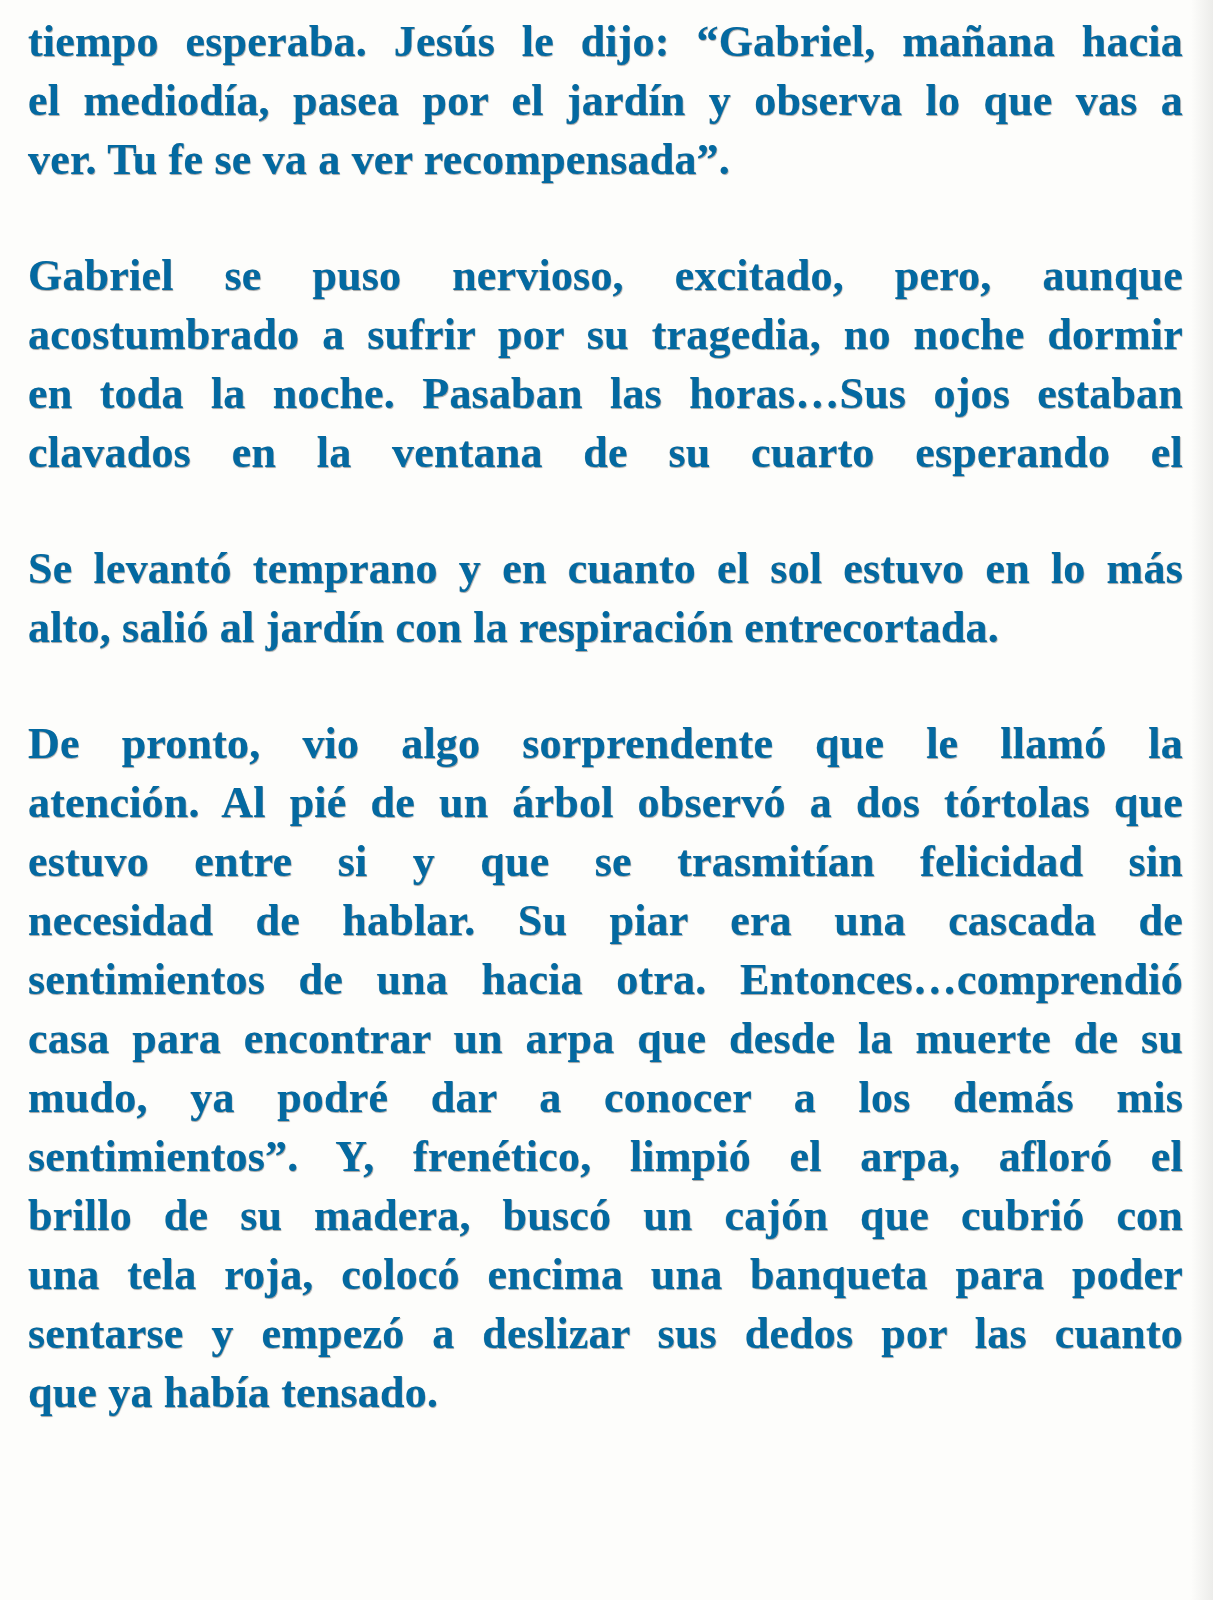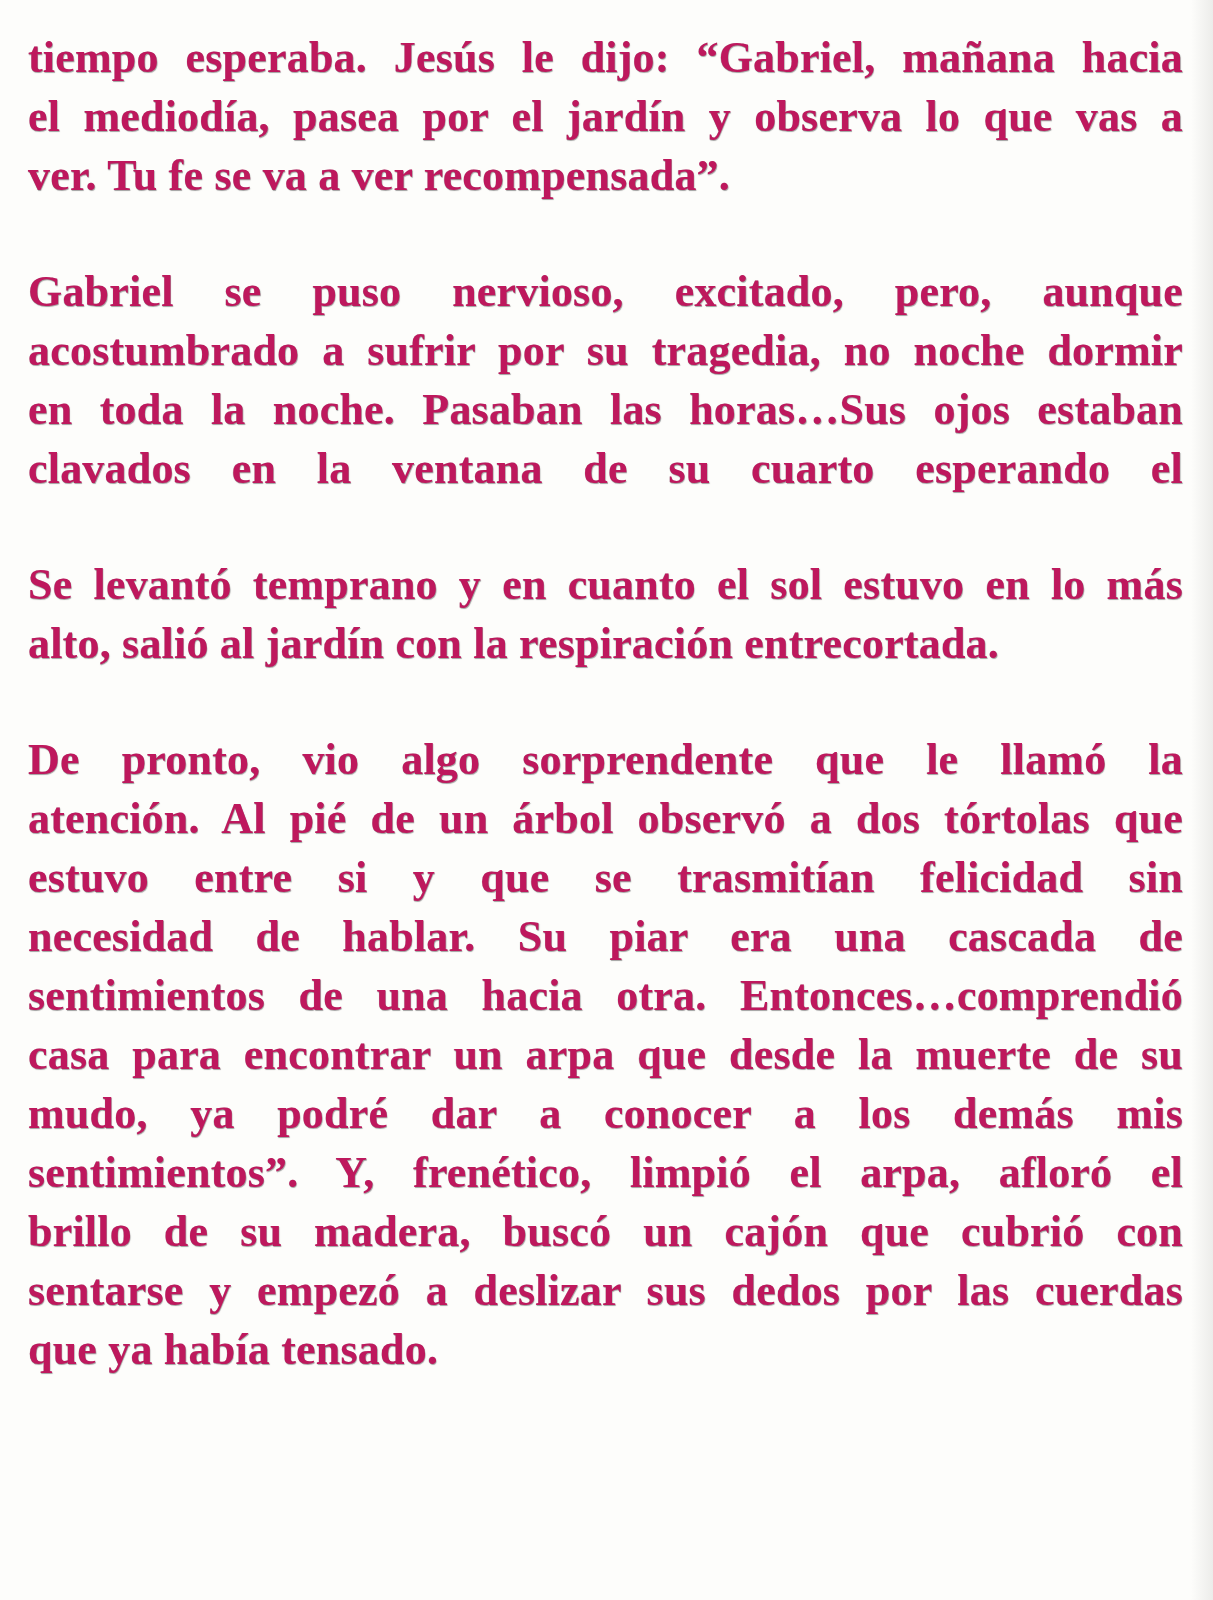--- a/index.html
+++ b/index.html
@@ -10,25 +10,25 @@
   body {
     width: 1213px;
     height: 1600px;
     overflow: hidden;
     position: relative;
   }
   .scan-page {
     box-sizing: border-box;
     width: 1213px;
     height: 1540px;
-    padding: 28px 30px 0 28px;
+    padding: 12px 30px 0 28px;
     font-family: "Liberation Serif", "DejaVu Serif", serif;
     font-weight: 700;
     font-size: 44px;
-    color: #be185d;
+    color: #0369a1;
     
     text-shadow: 0.6px 0.6px 0.8px rgba(90,90,90,0.55), -0.3px -0.3px 0.5px rgba(120,120,120,0.35);
     letter-spacing: 0.2px;
   }
   .paragraph {
     margin: 0 0 57px 0;
   }
   .paragraph:last-child {
     margin-bottom: 3px;
   }
@@ -74,17 +74,18 @@
     <div class="paragraph">
       <div class="line">De pronto, vio algo sorprendente que le llamó la</div>
       <div class="line">atención. Al pié de un árbol observó a dos tórtolas que</div>
       <div class="line">estuvo entre si y que se trasmitían felicidad sin</div>
       <div class="line">necesidad de hablar. Su piar era una cascada de</div>
       <div class="line">sentimientos de una hacia otra. Entonces…comprendió</div>
       <div class="line">casa para encontrar un arpa que desde la muerte de su</div>
       <div class="line">mudo, ya podré dar a conocer a los demás mis</div>
       <div class="line">sentimientos”. Y, frenético, limpió el arpa, afloró el</div>
       <div class="line">brillo de su madera, buscó un cajón que cubrió con</div>
-      <div class="line">sentarse y empezó a deslizar sus dedos por las cuerdas</div>
+      <div class="line">una tela roja, colocó encima una banqueta para poder</div>
+      <div class="line">sentarse y empezó a deslizar sus dedos por las cuanto</div>
       <div class="line last">que ya había tensado.</div>
     </div>
   </div>
 <div class="scan-edge"></div>
 
 </body></html>

